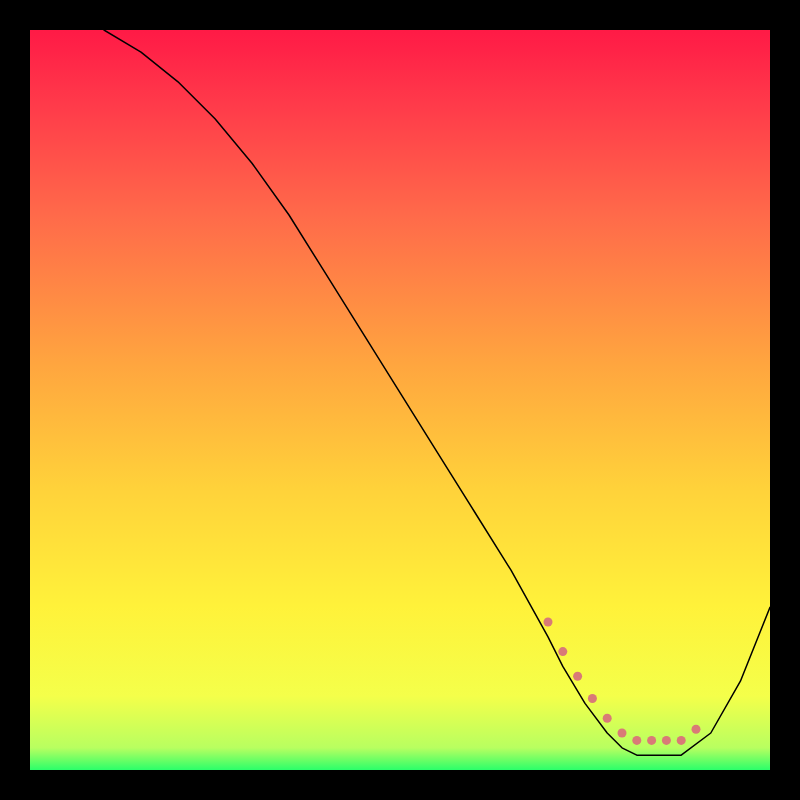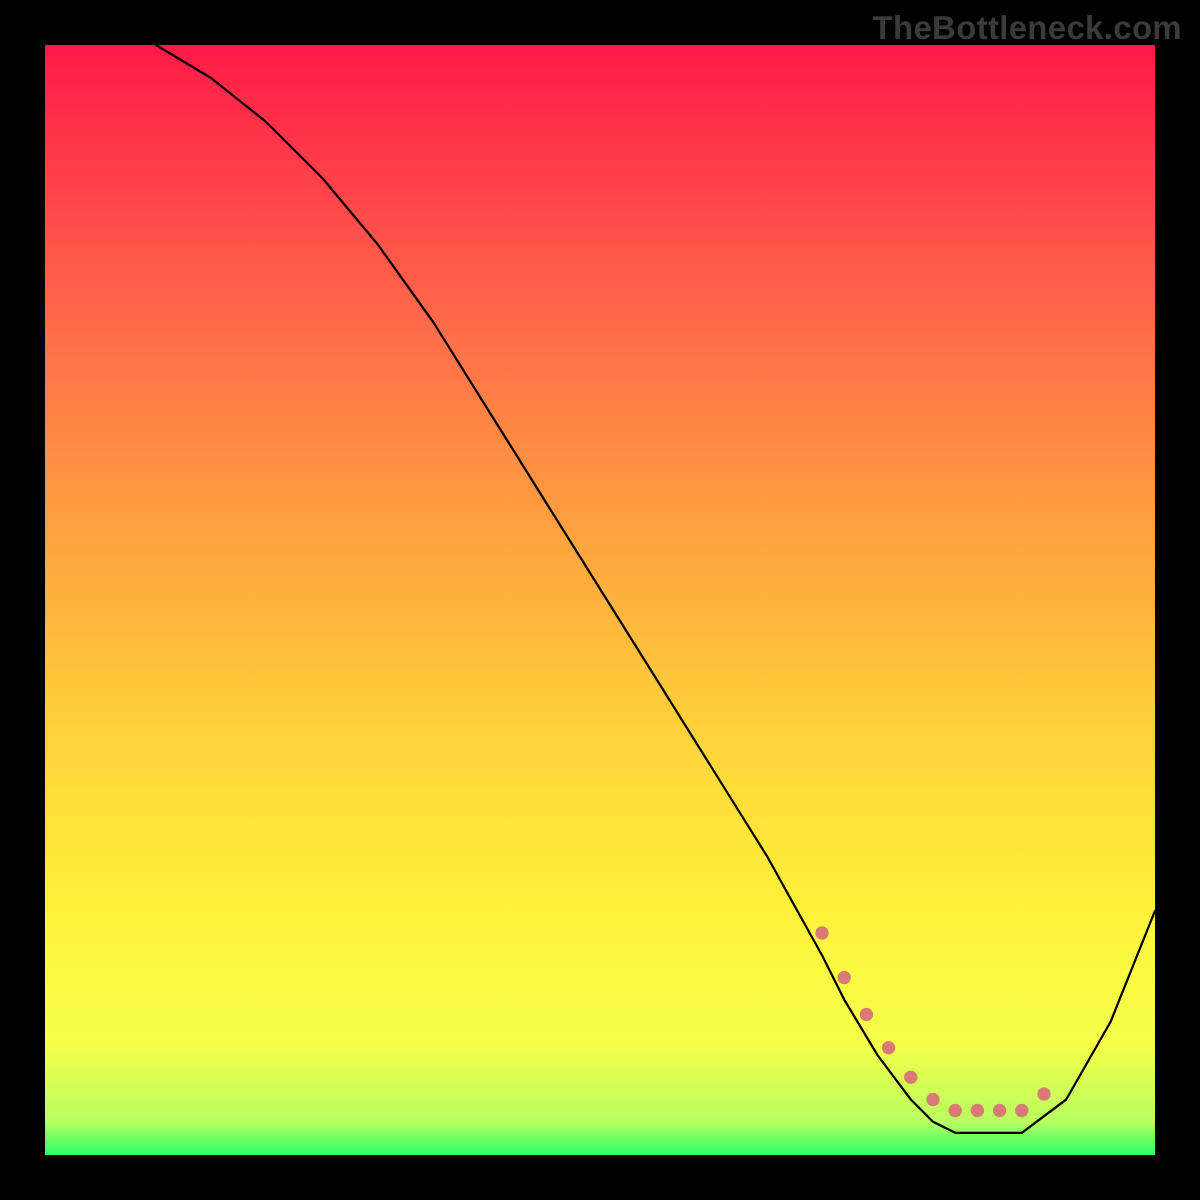--- a/index.html
+++ b/index.html
@@ -31,21 +31,20 @@
   .plot-area svg {
     display: block;
     width: 100%;
     height: 100%;
   }
 </style>
 </head>
 <body>
 
 <div class="frame">
-  <span class="watermark">TheBottleneck.com</span>
 
   <div class="plot-area">
     <svg id="chart-svg" viewBox="0 0 740 740" preserveAspectRatio="none">
       <defs>
         <linearGradient id="bg-grad" x1="0" y1="0" x2="0" y2="1">
             <stop offset="0.0%" stop-color="#ff1a46"></stop>
             <stop offset="10.0%" stop-color="#ff3a4a"></stop>
             <stop offset="25.0%" stop-color="#ff6a4a"></stop>
             <stop offset="45.0%" stop-color="#ffa53f"></stop>
             <stop offset="62.0%" stop-color="#ffd23a"></stop>

